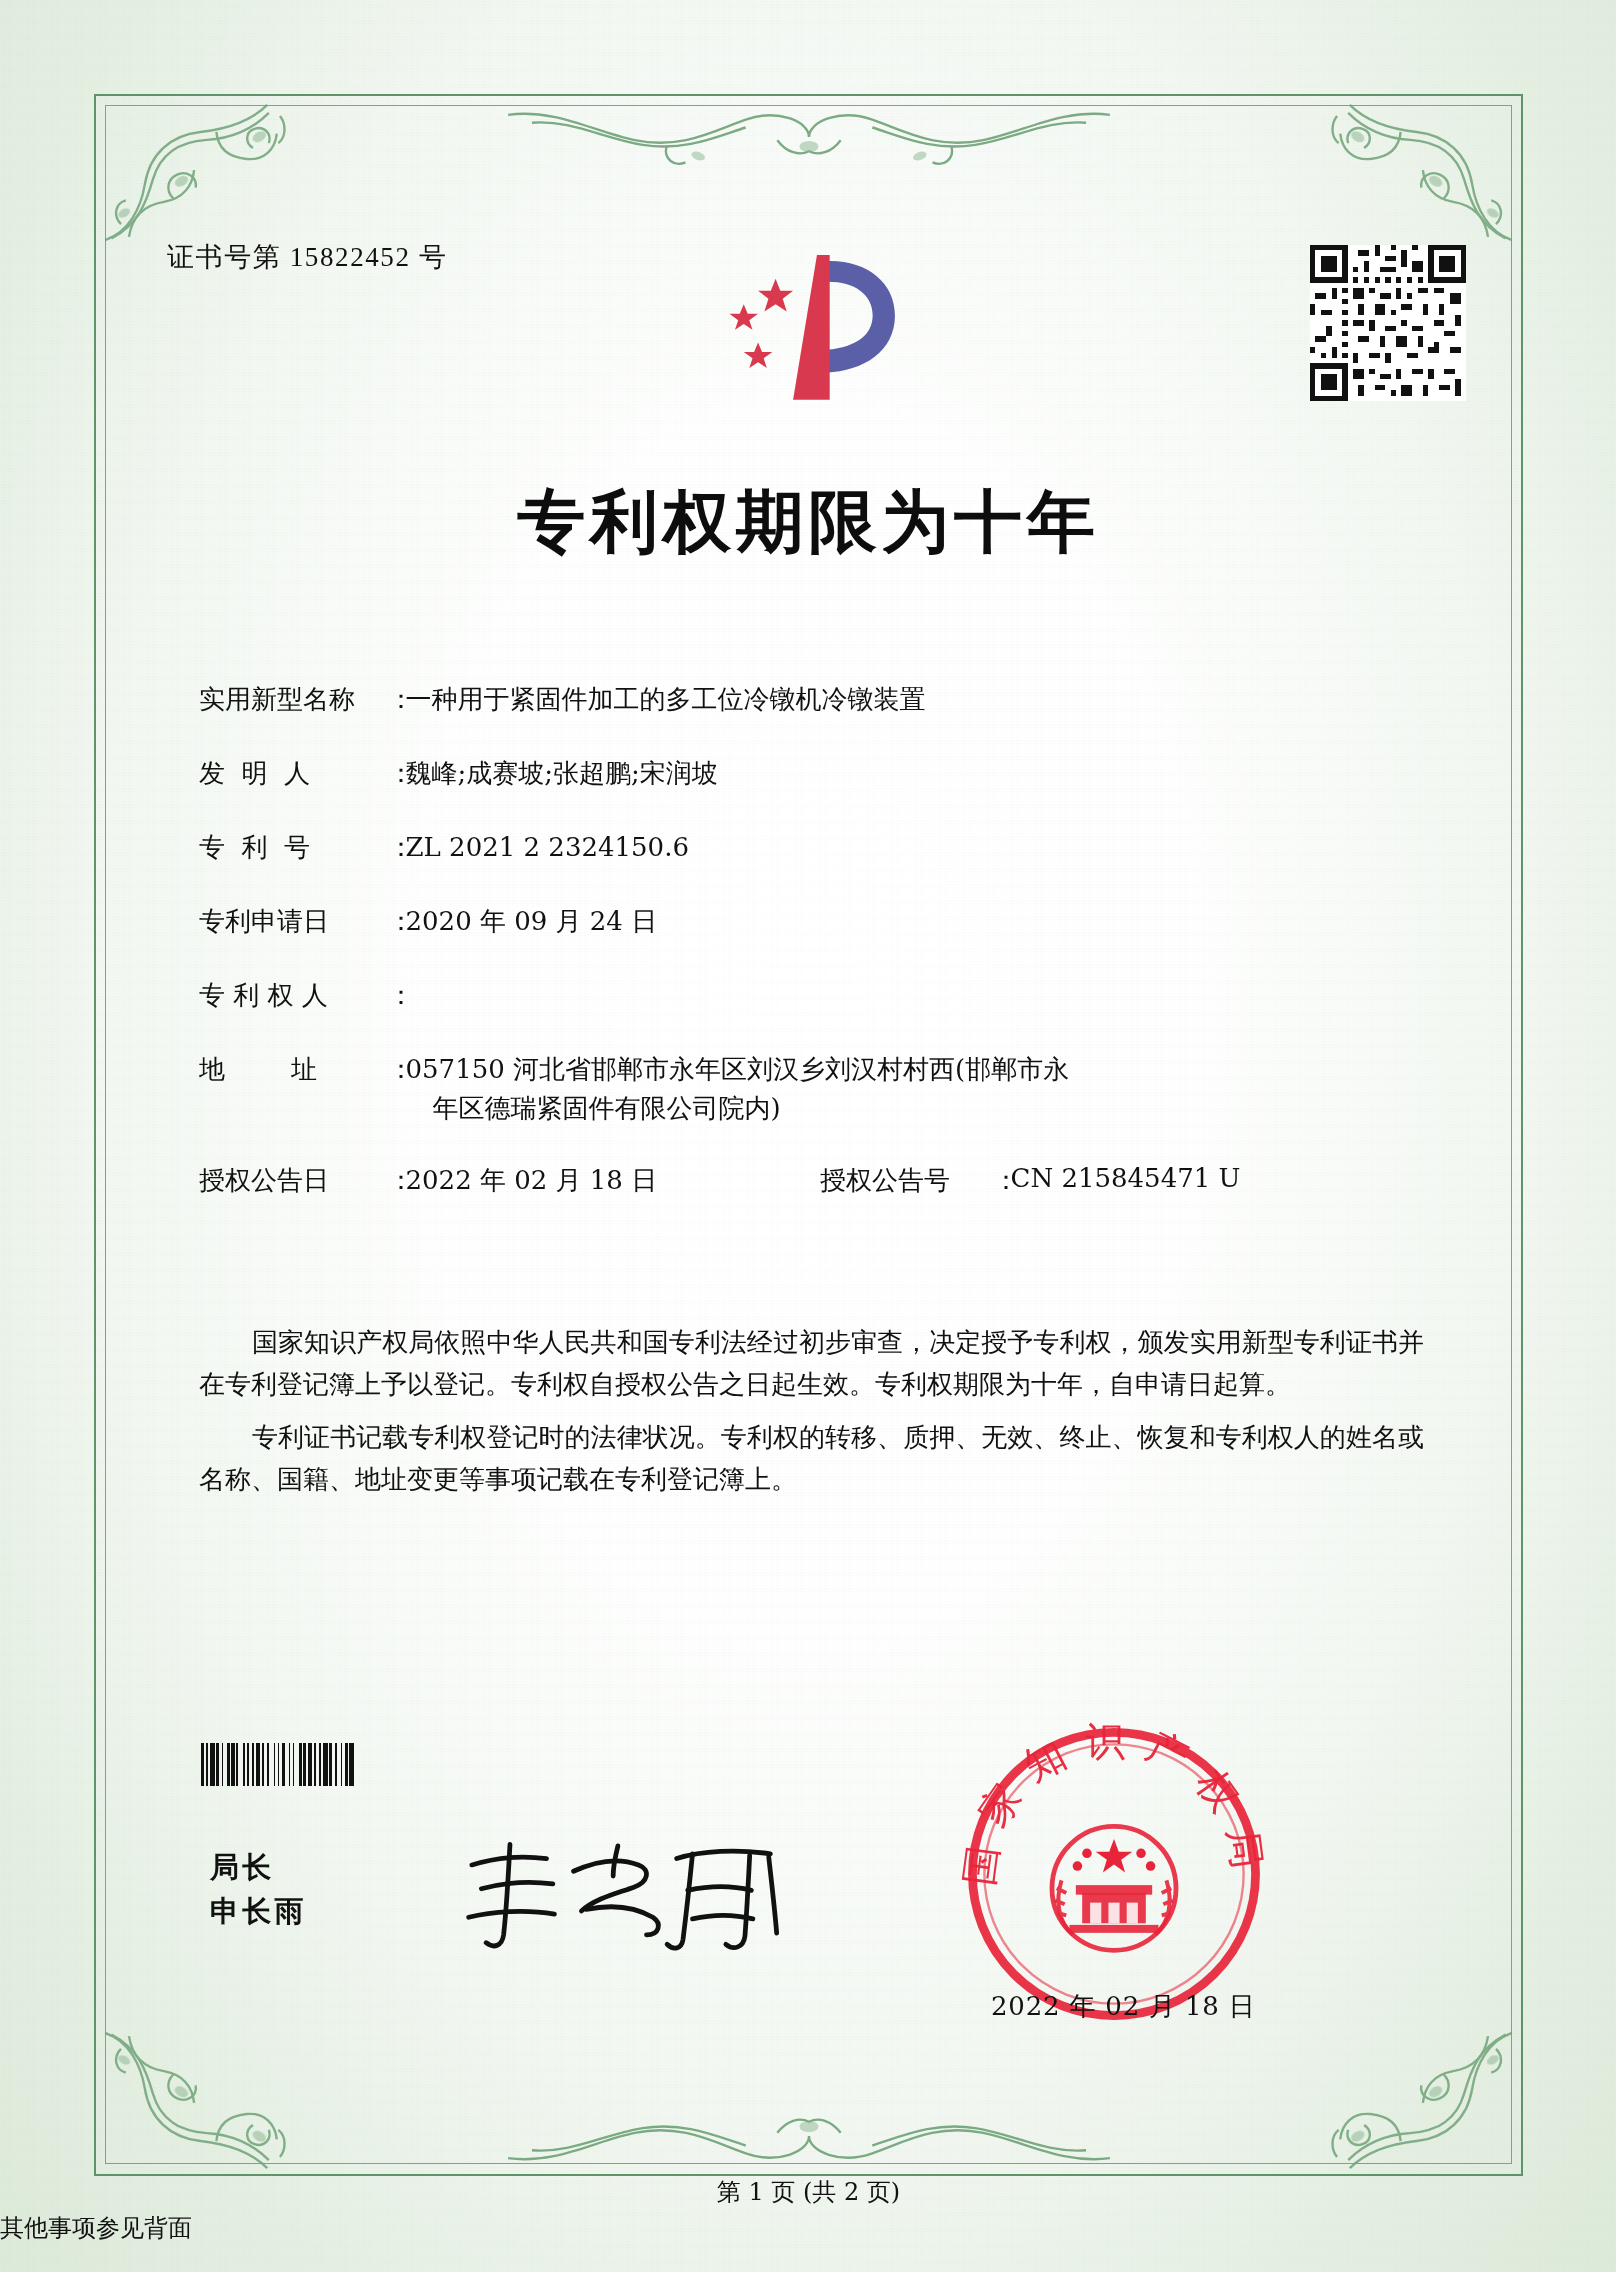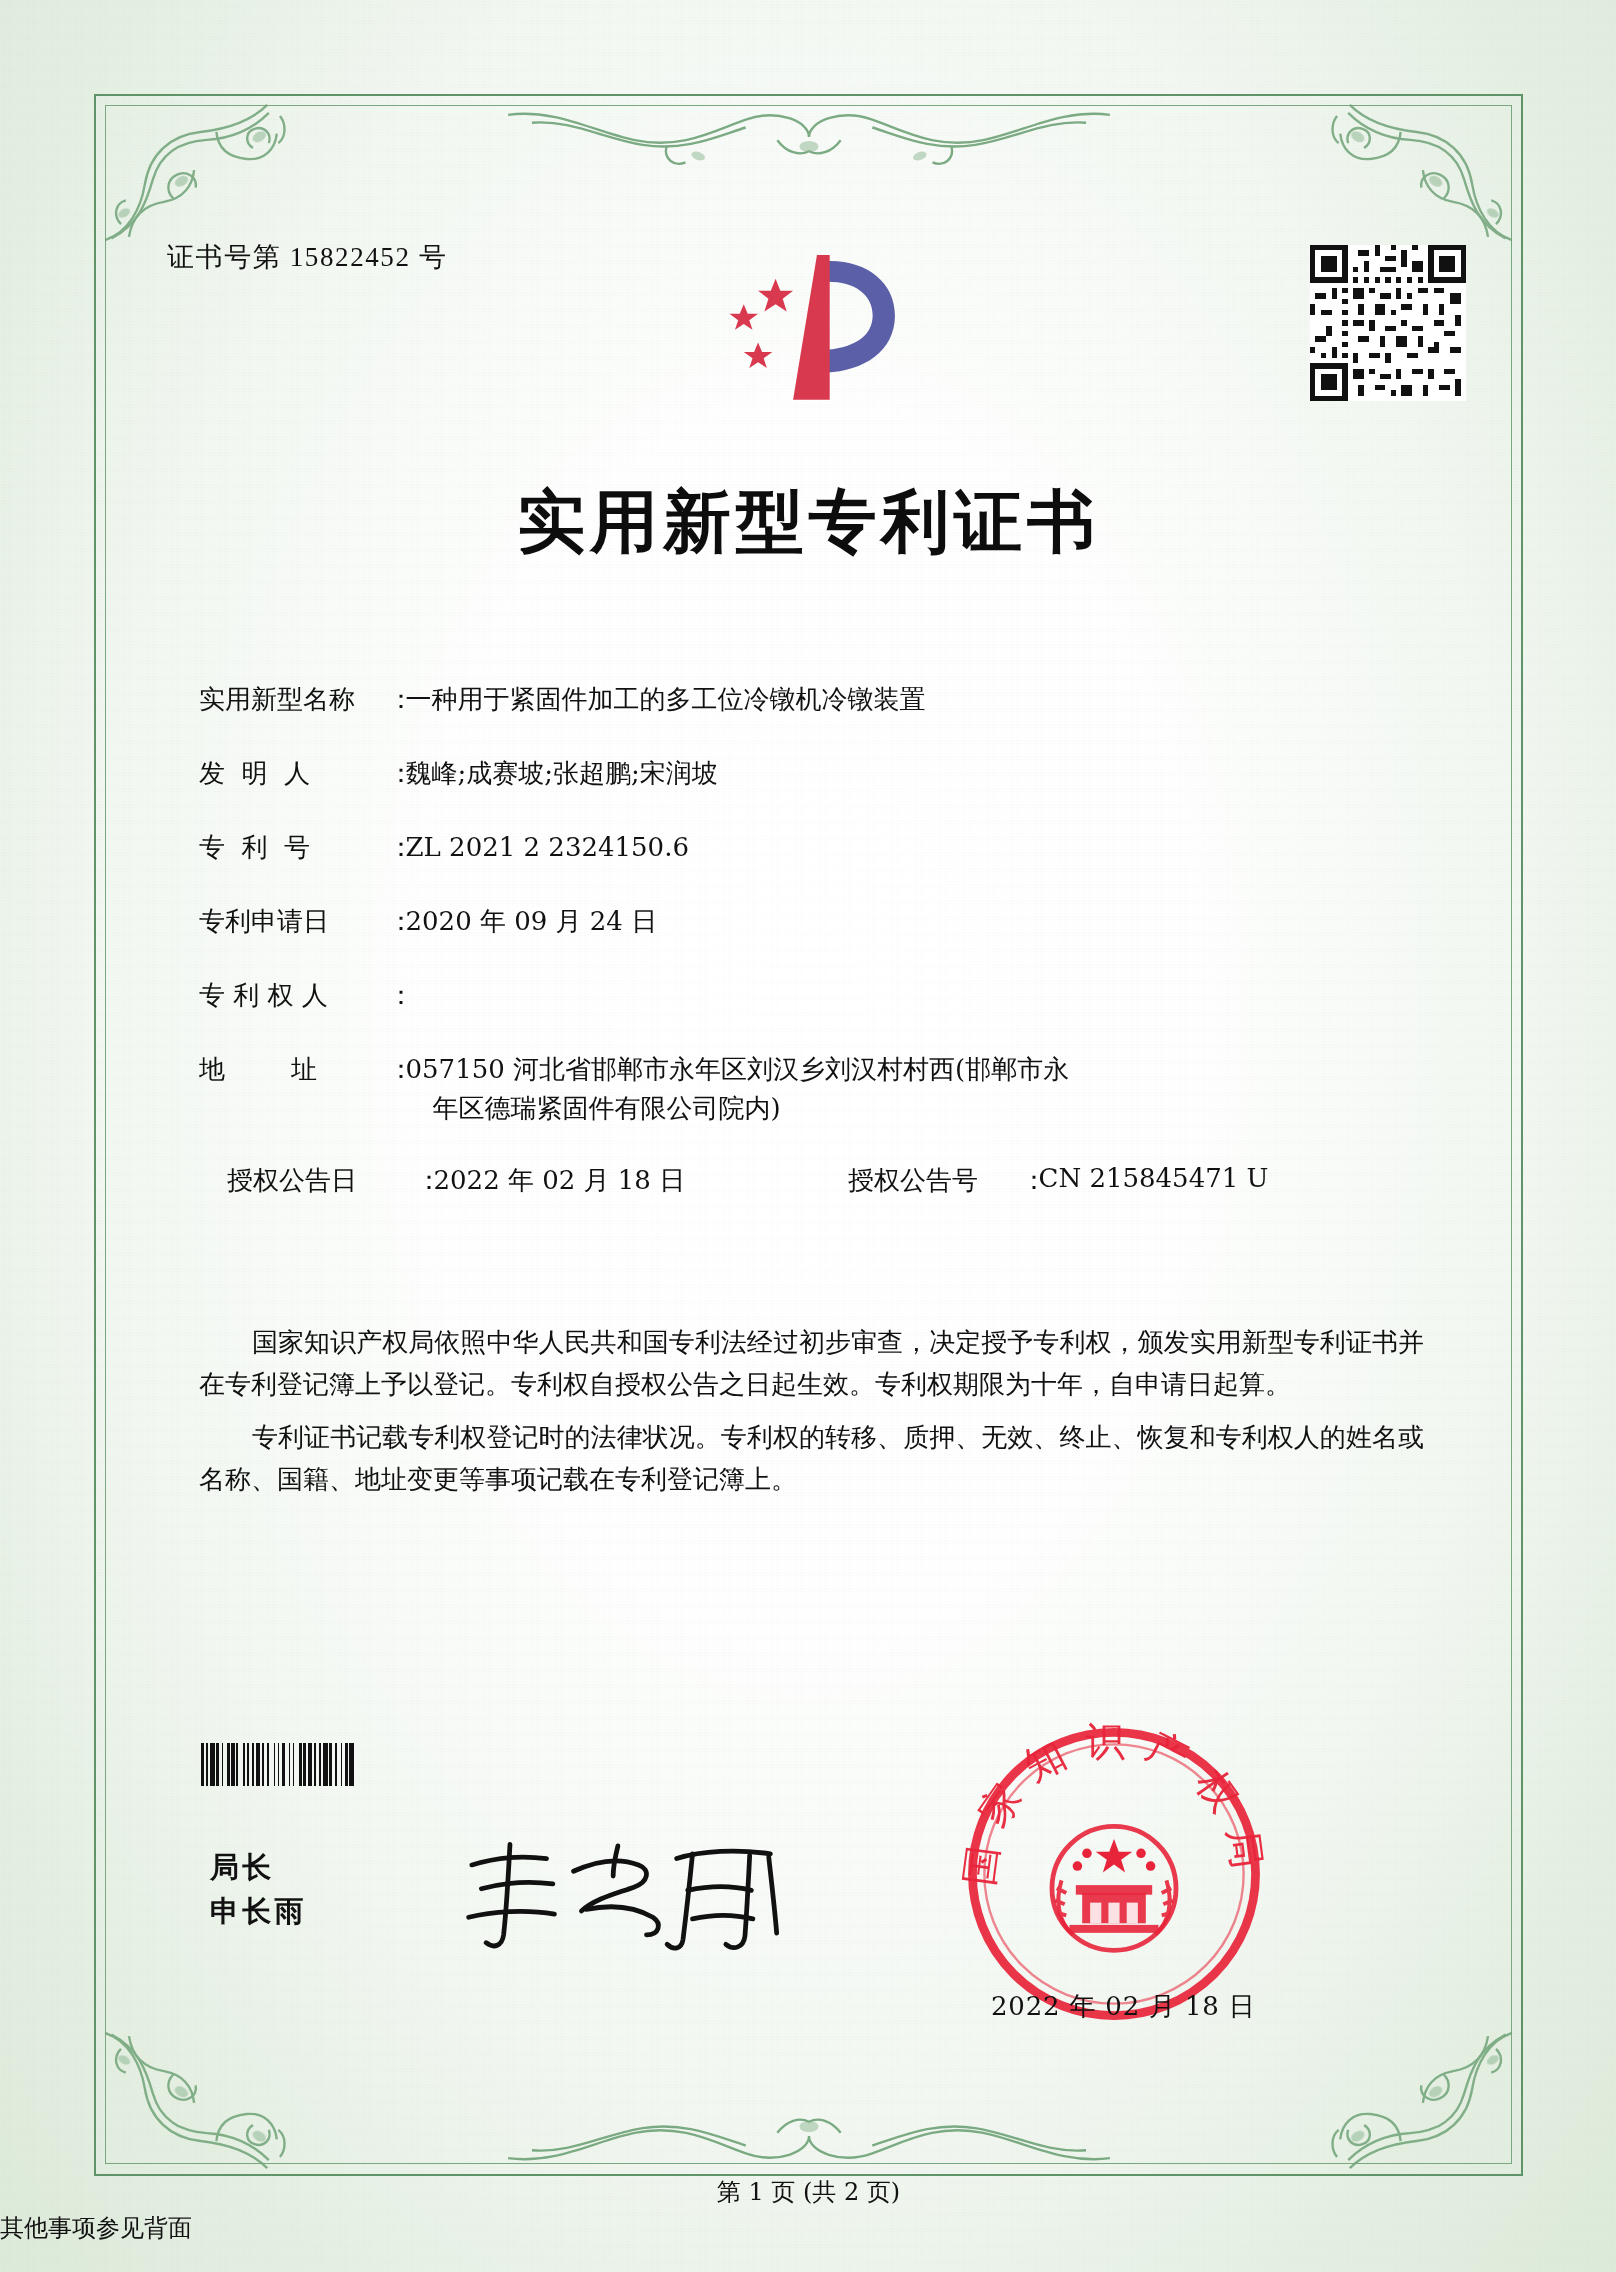--- a/index.html
+++ b/index.html
@@ -165,21 +165,21 @@
     padding-left: 27px;
   }
 
   .row-dual {
     display: flex;
     align-items: flex-start;
     font-size: 26px;
     margin-bottom: 35px;
     color: #111;
   }
-  .row-dual .seg1 { display:flex; width: 621px; flex:0 0 621px;margin-left:28px; }
+  .row-dual .seg1 { display:flex; width: 621px; flex:0 0 621px; }
   .row-dual .seg2 { display:flex; }
   .row-dual .label { width: 189px; flex: 0 0 189px; white-space: pre; font-family:"DejaVu Serif", serif;}
   .row-dual .label.s2 { width: 173px; flex: 0 0 173px; }
   .row-dual .colon { width: 17.5px; flex: 0 0 17.5px; }
   .row-dual .value { font-family:"DejaVu Serif", serif; }
 
   
   .paras {
     position: absolute;
     left: 199px;
@@ -515,21 +515,21 @@
         <rect x="12" y="26" width="2" height="1"></rect>
           <rect x="15" y="27" width="1" height="1"></rect>
         <rect x="17" y="26" width="2" height="2"></rect>
           <rect x="21" y="26" width="1" height="2"></rect>
         <rect x="24" y="26" width="2" height="1"></rect>
           <rect x="27" y="25" width="1" height="3"></rect>
       </g>
     </svg>
   </div>
 
-  <div class="title">实用新型专利证书</div>
+  <div class="title">专利权期限为十年</div>
 
   <div class="fields">
 
     <div class="row">
       <div class="label">实用新型名称</div>
       <div class="colon">：</div>
       <div class="value">一种用于紧固件加工的多工位冷镦机冷镦装置</div>
     </div>
 
     <div class="row">

